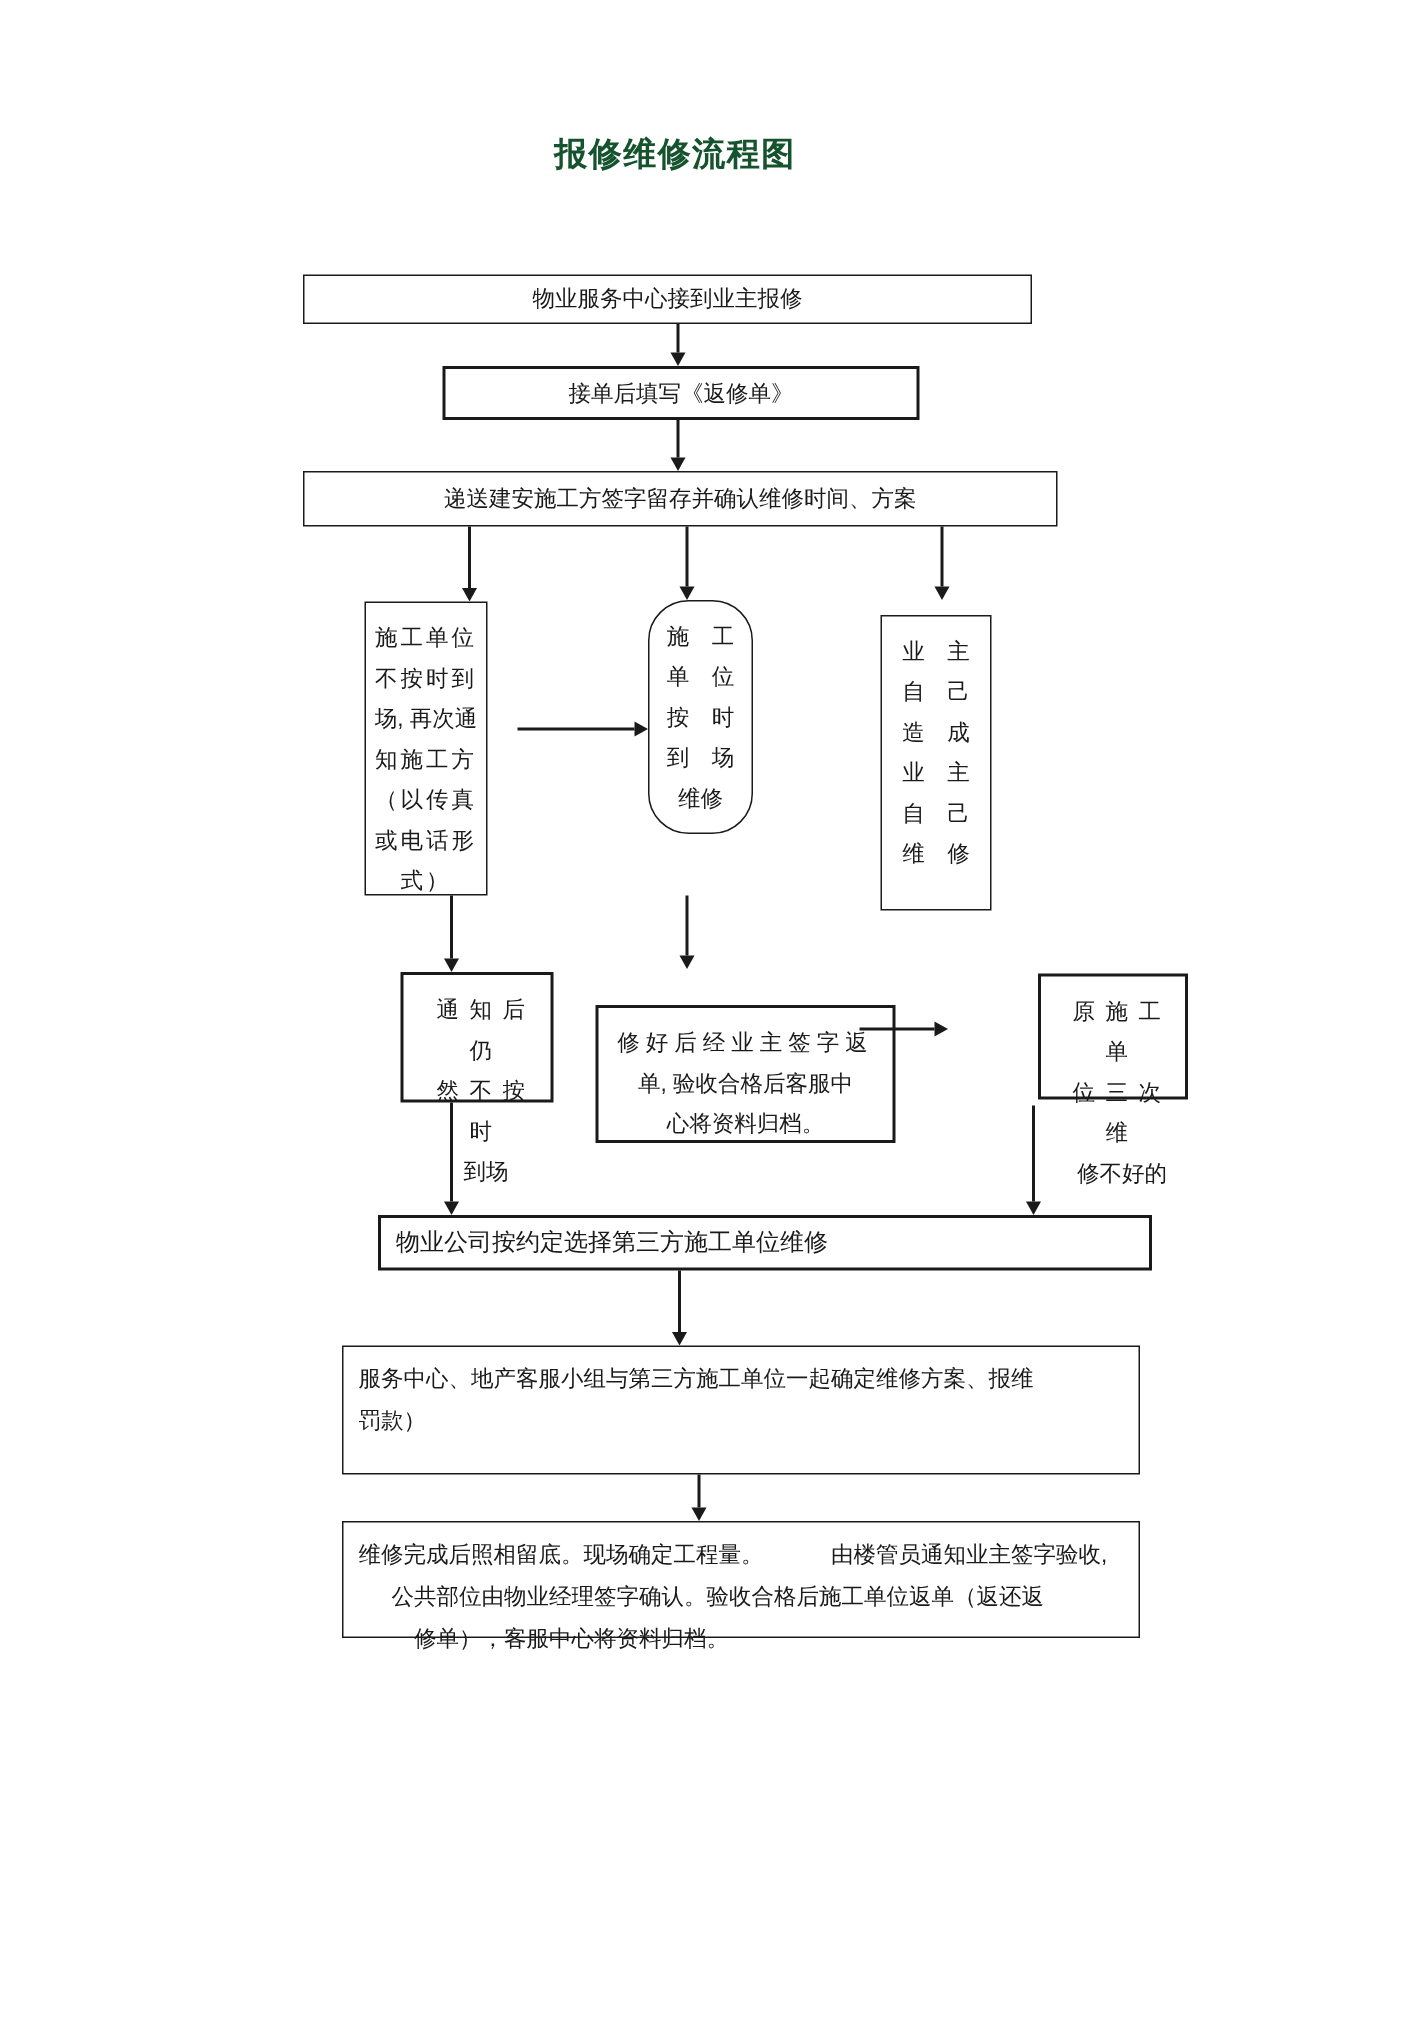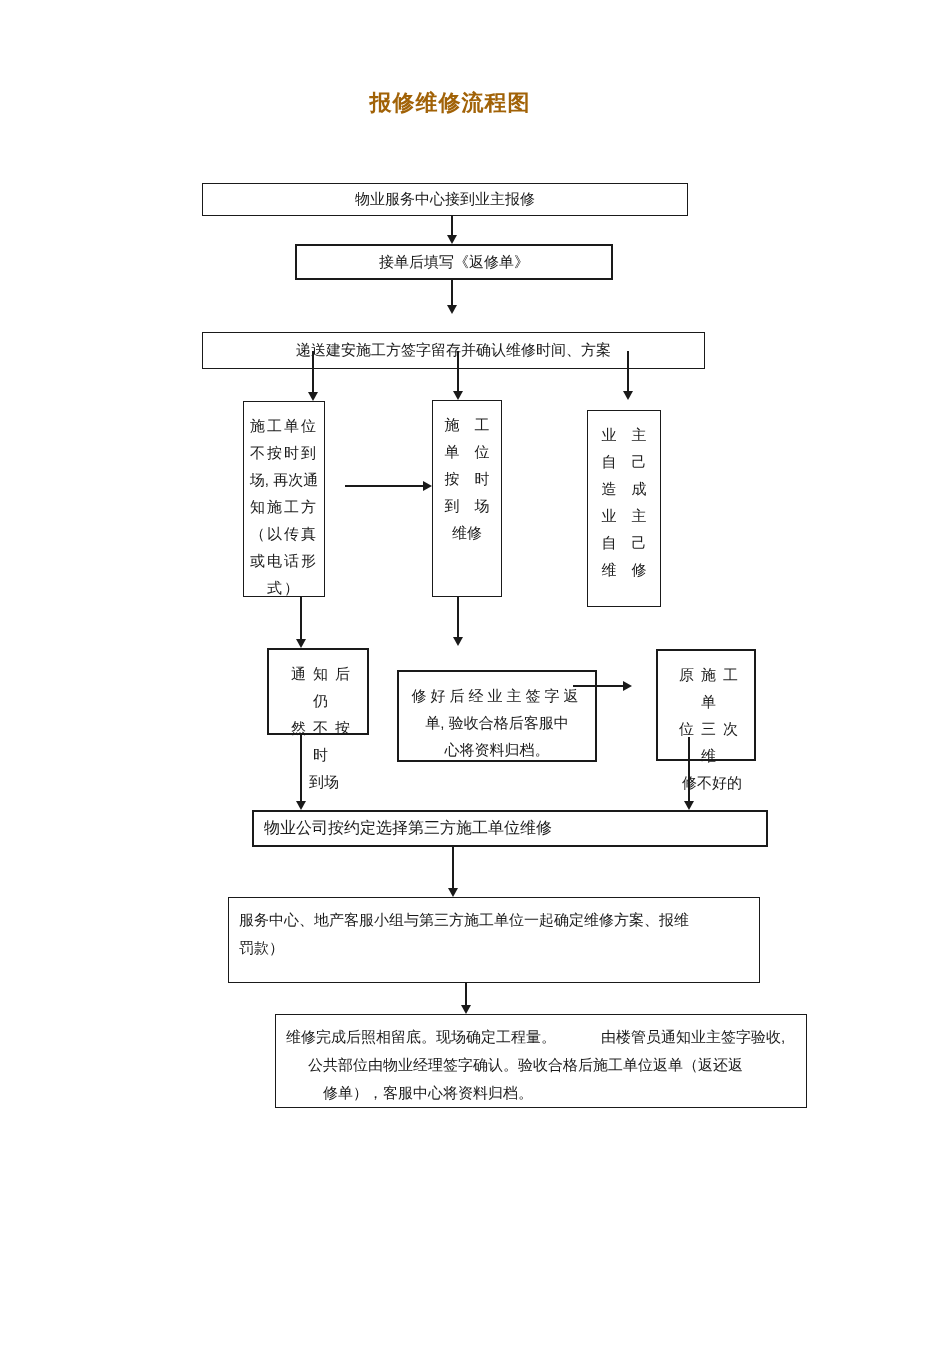--- a/index.html
+++ b/index.html
@@ -2,21 +2,21 @@
 <html><head>
 <meta charset="utf-8">
 <style>
   html,body { margin:0; padding:0; background:#ffffff; }
   #page {
     position:relative; width:950px; height:1345px; background:#ffffff;
     font-family:"Liberation Sans", sans-serif; color:#1a1a1a; overflow:hidden;
   }
   .title {
     position:absolute; left:0; top:88px; width:900px; text-align:center;
-    font-size:22px; font-weight:bold; letter-spacing:1px; color:#a16207;
+    font-size:22px; font-weight:bold; letter-spacing:1px; color:#14532d;
   }
   .box { position:absolute; border:1.5px solid #1a1a1a; background:#fff; box-sizing:border-box; }
   .bthick { border-width:2px;margin-left:24px; }
   .cflex { display:flex; align-items:center; justify-content:center; text-align:center; font-size:15px; }
   .lflex { display:flex; align-items:center; font-size:16px; padding-left:10px; }
   .ln { line-height:27px; }
   .ls2 { letter-spacing:2px; }
   .ls4 { letter-spacing:4px; }
   .ls7 { letter-spacing:7px; }
   .av { position:absolute; width:0; border-left:2px solid #1a1a1a; }
@@ -42,38 +42,38 @@
   <div class="box cflex" style="left:202px; top:183px; width:486px; height:33px;">
     <span>物业服务中心接到业主报修</span>
   </div>
   <div class="av" style="left:451px; top:216px; height:19px;"></div>
 
   <div class="box bthick cflex" style="left:271px; top:244px; width:318px; height:36px;">
     <span>接单后填写《返修单》</span>
   </div>
   <div class="av" style="left:451px; top:280px; height:25px;"></div>
 
-  <div class="box cflex" style="left:202px; top:332px; width:503px; height:37px;">
+  <div class="box cflex" style="left:202px; top:314px; width:503px; height:37px;">
     <span>递送建安施工方签字留存并确认维修时间、方案</span>
   </div>
   <div class="av" style="left:312px; top:351px; height:41px;"></div>
   <div class="av" style="left:457px; top:351px; height:40px;"></div>
   <div class="av" style="left:627px; top:351px; height:40px;"></div>
 
   <div class="box tall" style="left:243px; top:401px; width:82px; height:196px;">
     <div class="ln ls2">施工单位</div>
     <div class="ln ls2">不按时到</div>
     <div class="ln">场, 再次通</div>
     <div class="ln ls2">知施工方</div>
     <div class="ln ls2">（以传真</div>
     <div class="ln ls2">或电话形</div>
     <div class="ln ls2">式）</div>
   </div>
 
-  <div class="box tall" style="left:432px; top:400px; width:70px; height:197px;">
+  <div class="box tall" style="left:432px; top:400px; width:70px; height:156px;border-radius:27px;">
     <div class="ln">施　工</div>
     <div class="ln">单　位</div>
     <div class="ln">按　时</div>
     <div class="ln">到　场</div>
     <div class="ln">维修</div>
   </div>
 
   <div class="box tall" style="left:587px; top:400px; width:74px; height:197px;margin-top:10px;">
     <div class="ln">业　主</div>
     <div class="ln">自　己</div>
@@ -92,40 +92,40 @@
     <div class="ln ls7">然不按时</div>
     <div class="ln">到场</div>
   </div>
 
   <div class="box bthick tall" style="left:373px; top:670px; width:200px; height:92px;">
     <div class="ln ls4">修好后经业主签字返</div>
     <div class="ln">单, 验收合格后客服中</div>
     <div class="ln">心将资料归档。</div>
   </div>
 
-  <div class="box bthick tall leftpad" style="left:632px; top:649px; width:100px; height:112px;">
+  <div class="box bthick tall leftpad" style="left:668px; top:649px; width:100px; height:84px;">
     <div class="ln ls7">原施工单</div>
     <div class="ln ls7">位三次维</div>
     <div class="ln">修不好的</div>
   </div>
 
   <div class="ah" style="left:573px; top:685px; width:50px;"></div>
   <div class="av" style="left:300px; top:735px; height:66px;"></div>
   <div class="av" style="left:688px; top:737px; height:64px;"></div>
 
   <div class="box bthick lflex" style="left:228px; top:810px; width:516px; height:37px;">
     <span>物业公司按约定选择第三方施工单位维修</span>
   </div>
   <div class="av" style="left:452px; top:847px; height:41px;"></div>
 
   <div class="box para" style="left:228px; top:897px; width:532px; height:86px;">
     <div class="ln">服务中心、地产客服小组与第三方施工单位一起确定维修方案、报维</div>
     <div class="ln">罚款）</div>
   </div>
   <div class="av" style="left:465px; top:983px; height:22px;"></div>
 
-  <div class="box para" style="left:228px; top:1014px; width:532px; height:94px;margin-left:47px;">
+  <div class="box para" style="left:228px; top:1014px; width:532px; height:78px;">
     <div class="ln">维修完成后照相留底。现场确定工程量。　　　由楼管员通知业主签字验收,</div>
     <div class="ln" style="padding-left:22px;">公共部位由物业经理签字确认。验收合格后施工单位返单（返还返</div>
     <div class="ln" style="padding-left:37px;">修单），客服中心将资料归档。</div>
   </div>
 
 </div>
 
 </body></html>

